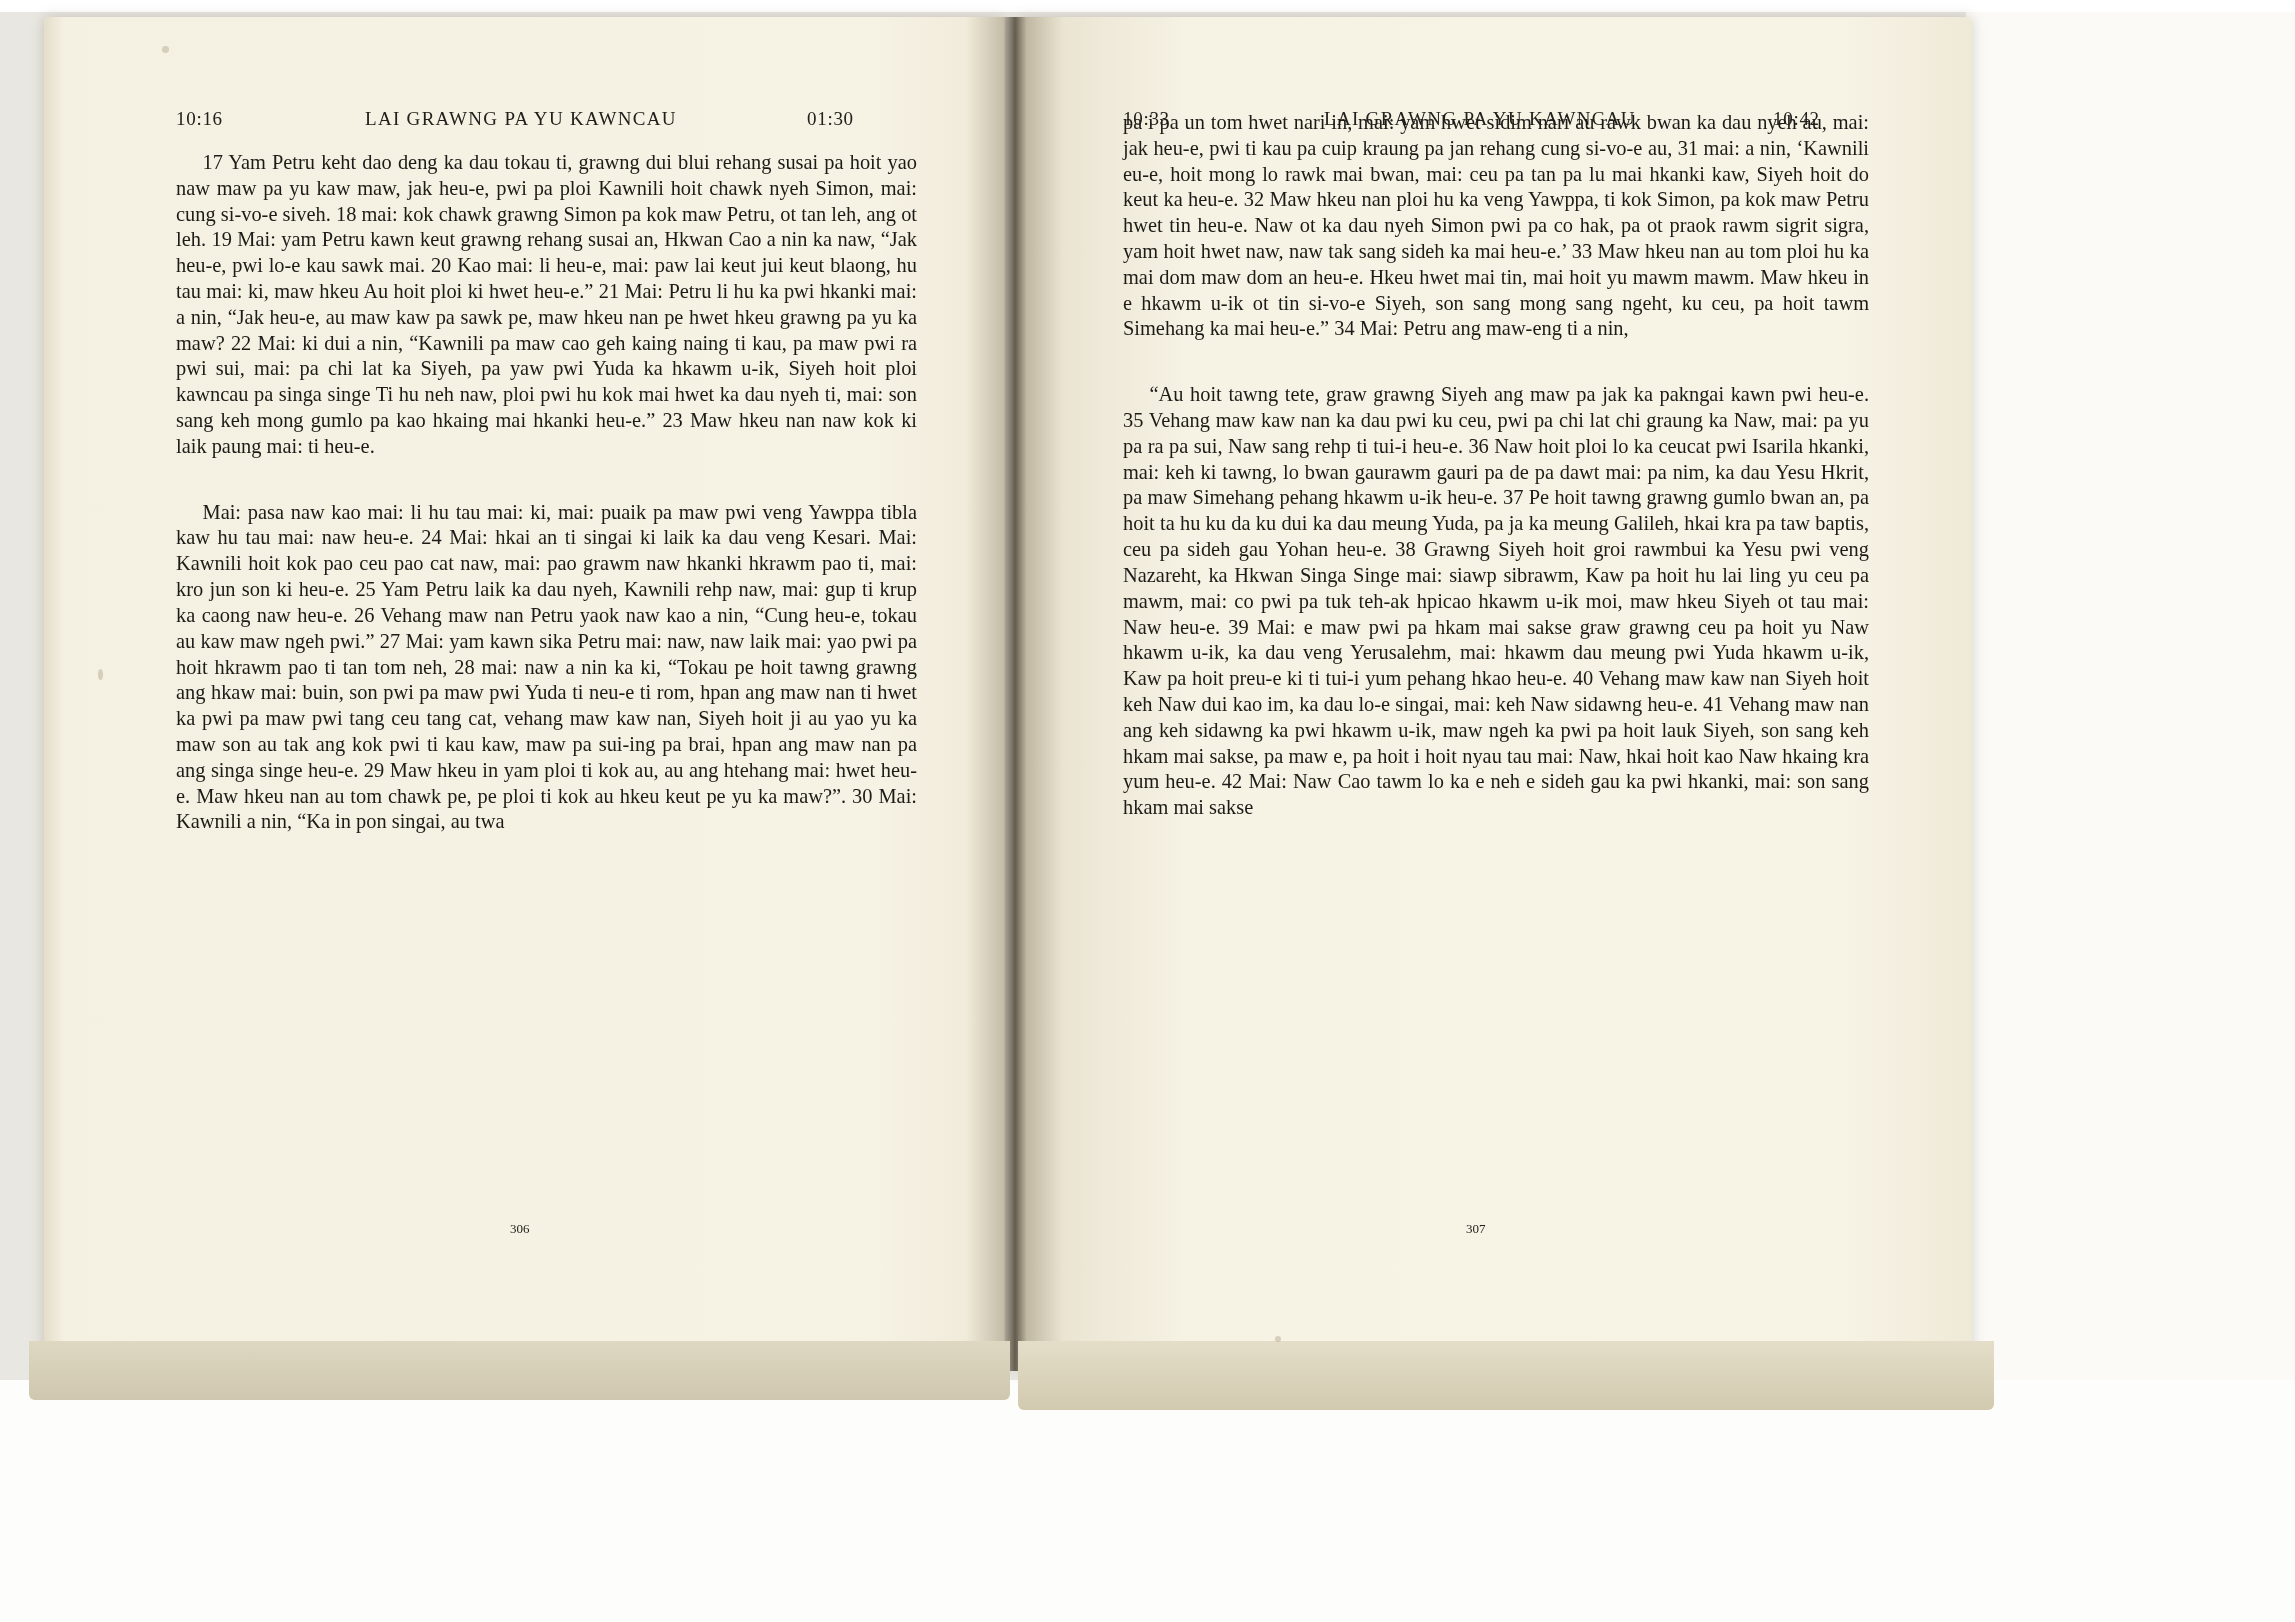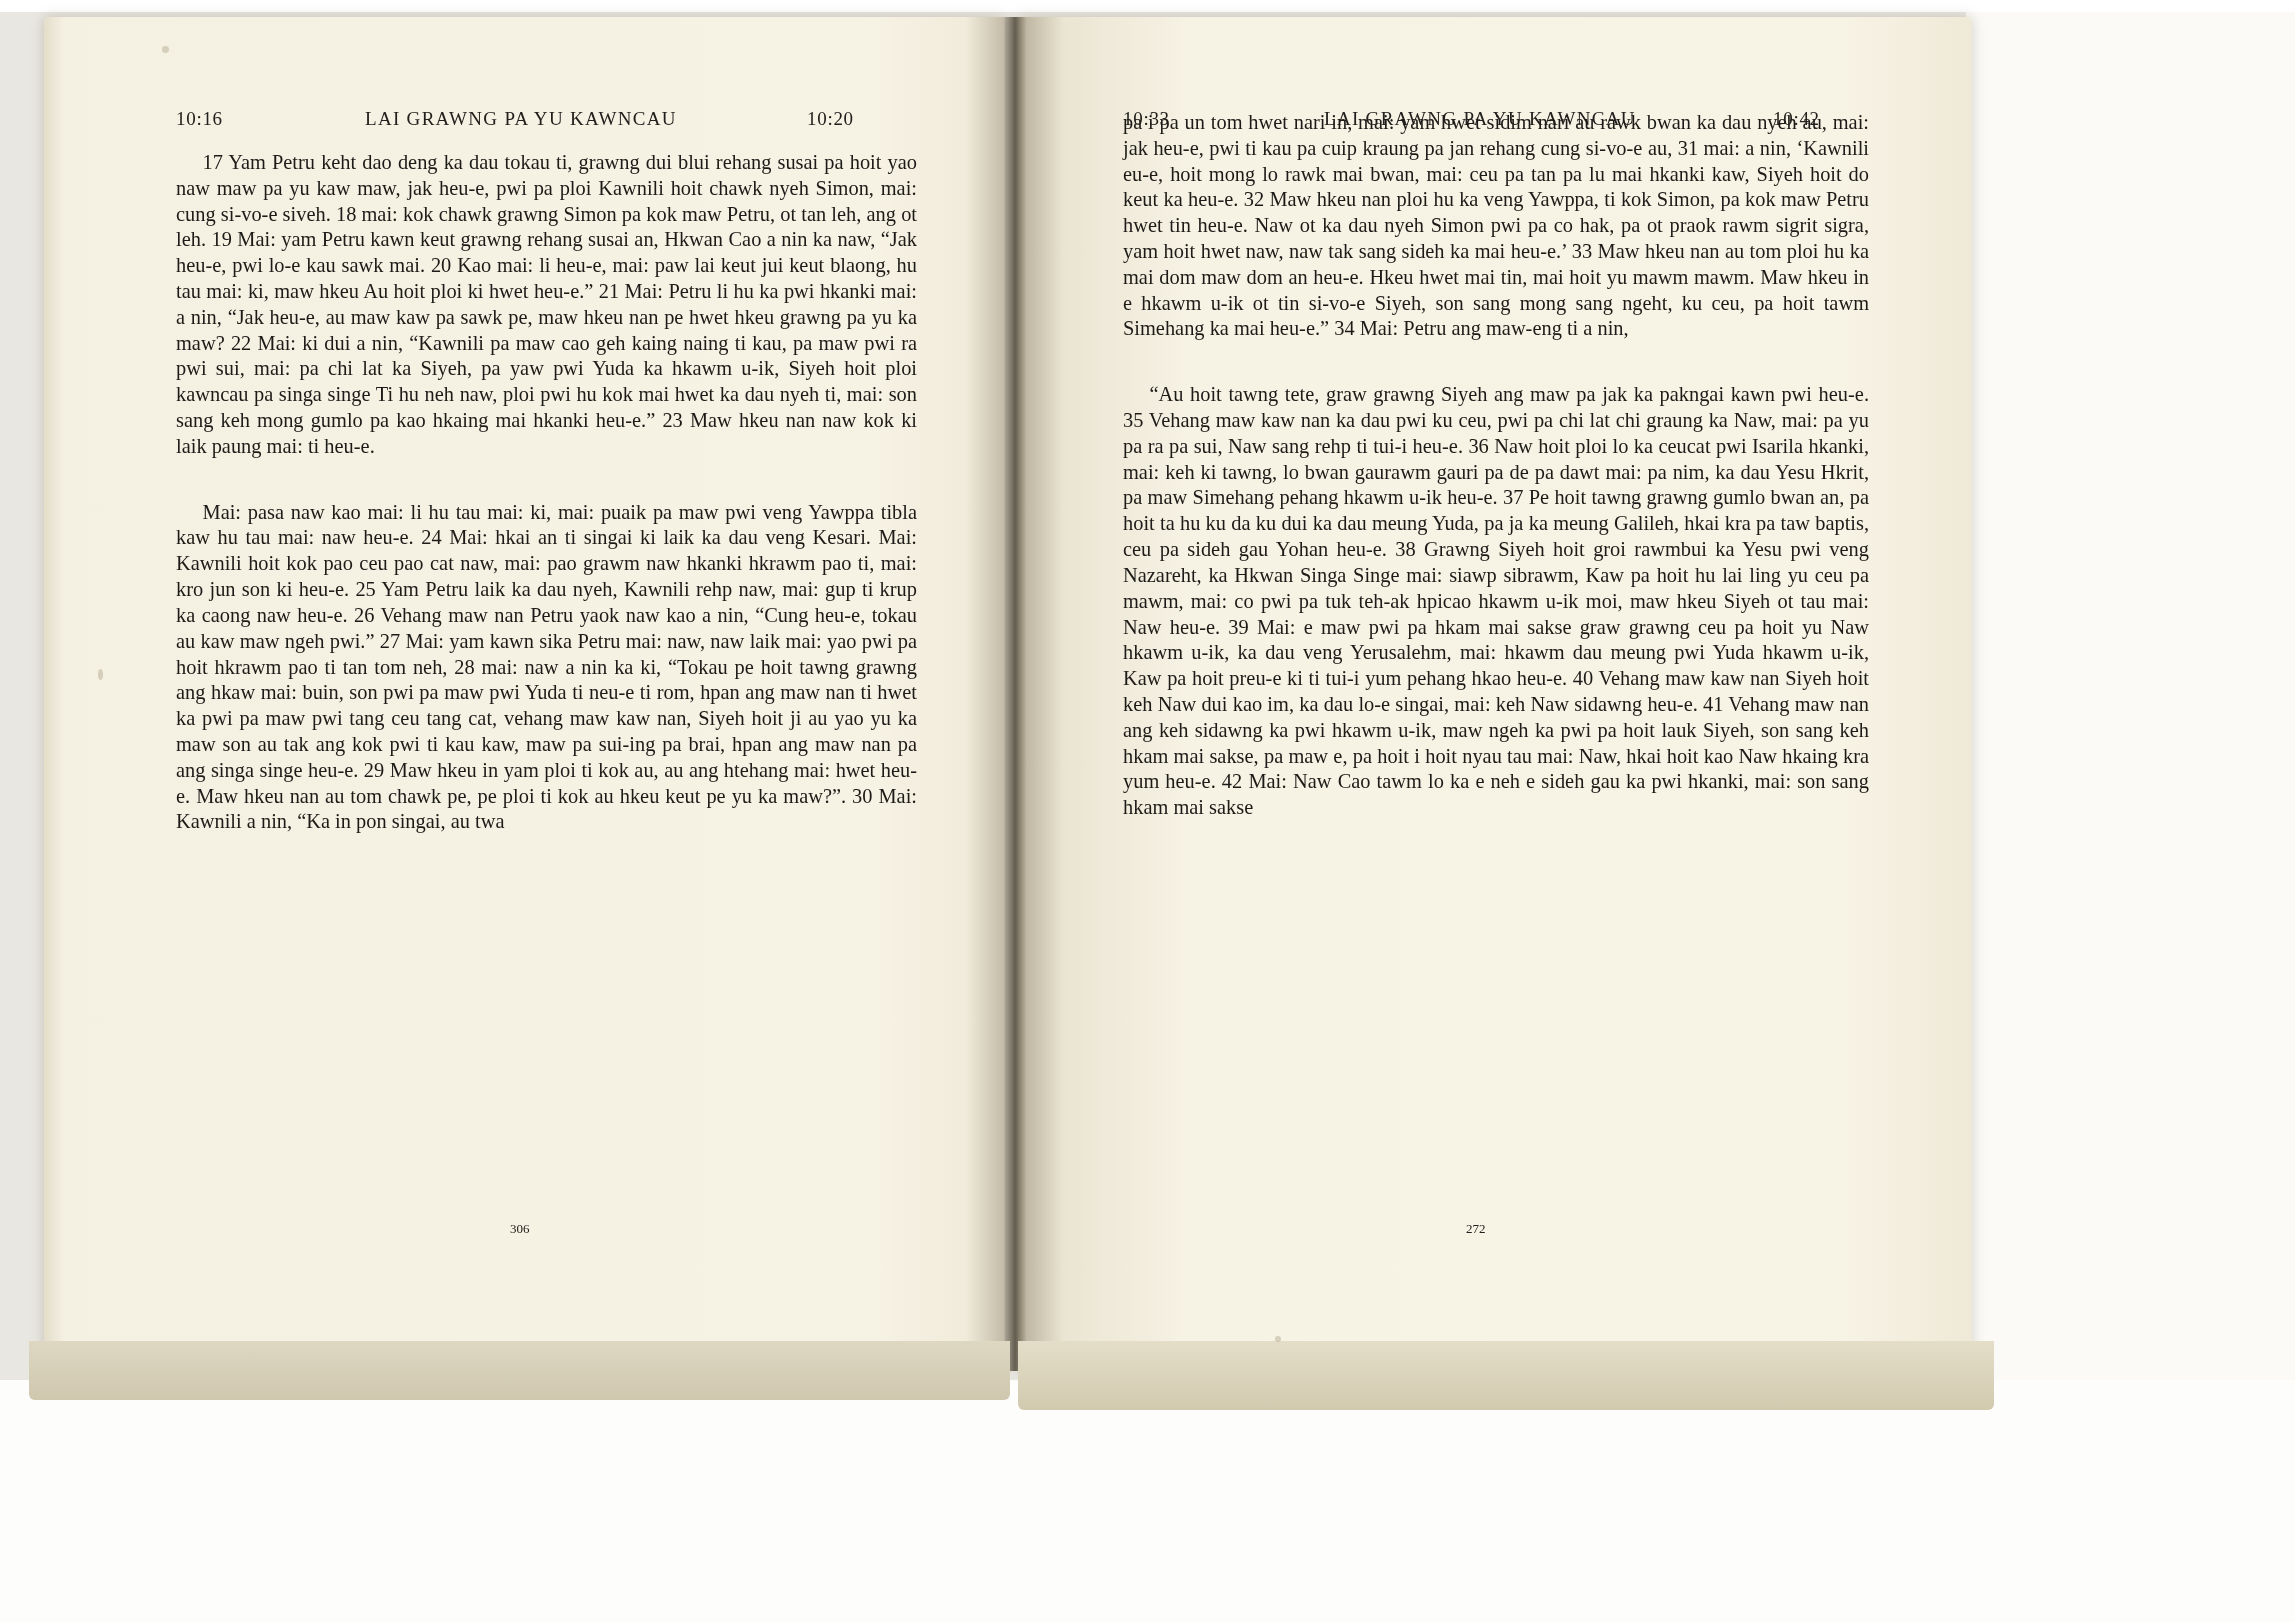--- a/index.html
+++ b/index.html
@@ -194,34 +194,34 @@
     <div class="gutter"></div>
     <div class="page-stack-left"></div>
     <div class="page-stack-right"></div>
 
     <div class="speck" style="left:118px;top:29px;width:6.9px;height:6.9px;"></div>
     <div class="speck" style="left:54px;top:652px;width:4.9px;height:10.8px;"></div>
     <div class="speck" style="left:1231px;top:1319px;width:5.9px;height:5.9px;"></div>
 
     <div class="running-head rh-left-folio">10:16</div>
     <div class="running-head rh-left-title">LAI GRAWNG PA YU KAWNCAU</div>
-    <div class="running-head rh-left-folio2">10:20</div>
+    <div class="running-head rh-left-folio2">01:30</div>
 
     <div class="running-head rh-right-folio">10:33</div>
     <div class="running-head rh-right-title">LAI GRAWNG PA YU KAWNCAU</div>
     <div class="running-head rh-right-folio2">10:42</div>
 
     <div class="col left-col body-text">
       <p class="indent">17 Yam Petru keht dao deng ka dau tokau ti, grawng dui blui rehang susai pa hoit yao naw maw pa yu kaw maw, jak heu-e, pwi pa ploi Kawnili hoit chawk nyeh Simon, mai: cung si-vo-e siveh.  18 mai: kok chawk grawng Simon pa kok maw Petru, ot tan leh, ang ot leh.  19 Mai: yam Petru kawn keut grawng rehang susai an, Hkwan Cao a nin ka naw, “Jak heu-e, pwi lo-e kau sawk mai.  20 Kao mai: li heu-e, mai: paw lai keut jui keut blaong, hu tau mai: ki, maw hkeu Au hoit ploi ki hwet heu-e.”  21 Mai: Petru li hu ka pwi hkanki mai: a nin, “Jak heu-e, au maw kaw pa sawk pe, maw hkeu nan pe hwet hkeu grawng pa yu ka maw?  22 Mai: ki dui a nin, “Kawnili pa maw cao geh kaing naing ti kau, pa maw pwi ra pwi sui, mai: pa chi lat ka Siyeh, pa yaw pwi Yuda ka hkawm u-ik, Siyeh hoit ploi kawncau pa singa singe Ti hu neh naw, ploi pwi hu kok mai hwet ka dau nyeh ti, mai: son sang keh mong gumlo pa kao hkaing mai hkanki heu-e.”  23 Maw hkeu nan naw kok ki laik paung mai: ti heu-e.</p>
       <p class="indent">Mai: pasa naw kao mai: li hu tau mai: ki, mai: puaik pa maw pwi veng Yawppa tibla kaw hu tau mai: naw heu-e.  24 Mai: hkai an ti singai ki laik ka dau veng Kesari.  Mai: Kawnili hoit kok pao ceu pao cat naw, mai: pao grawm naw hkanki hkrawm pao ti, mai: kro jun son ki heu-e.  25 Yam Petru laik ka dau nyeh, Kawnili rehp naw, mai: gup ti krup ka caong naw heu-e.  26 Vehang maw nan Petru yaok naw kao a nin, “Cung heu-e, tokau au kaw maw ngeh pwi.”  27 Mai: yam kawn sika Petru mai: naw, naw laik mai: yao pwi pa hoit hkrawm pao ti tan tom neh,  28 mai: naw a nin ka ki, “Tokau pe hoit tawng grawng ang hkaw mai: buin, son pwi pa maw pwi Yuda ti neu-e ti rom, hpan ang maw nan ti hwet ka pwi pa maw pwi tang ceu tang cat, vehang maw kaw nan, Siyeh hoit ji au yao yu ka maw son au tak ang kok pwi ti kau kaw, maw pa sui-ing pa brai, hpan ang maw nan pa ang singa singe heu-e.  29 Maw hkeu in yam ploi ti kok au, au ang htehang mai: hwet heu-e.  Maw hkeu nan au tom chawk pe, pe ploi ti kok au hkeu keut pe yu ka maw?”.  30 Mai: Kawnili a nin, “Ka in pon singai, au twa</p>
     </div>
 
     <div class="col right-col body-text">
       <p>pa i pa un tom hwet nari in, mai: yam hwet sidim nari au rawk bwan ka dau nyeh au, mai: jak heu-e, pwi ti kau pa cuip kraung pa jan rehang cung si-vo-e au,  31 mai: a nin, ‘Kawnili eu-e, hoit mong lo rawk mai bwan, mai: ceu pa tan pa lu mai hkanki kaw, Siyeh hoit do keut ka heu-e.  32 Maw hkeu nan ploi hu ka veng Yawppa, ti kok Simon, pa kok maw Petru hwet tin heu-e.  Naw ot ka dau nyeh Simon pwi pa co hak, pa ot praok rawm sigrit sigra, yam hoit hwet naw, naw tak sang sideh ka mai heu-e.’  33 Maw hkeu nan au tom ploi hu ka mai dom maw dom an heu-e.  Hkeu hwet mai tin, mai hoit yu mawm mawm.  Maw hkeu in e hkawm u-ik ot tin si-vo-e Siyeh, son sang mong sang ngeht, ku ceu, pa hoit tawm Simehang ka mai heu-e.”  34 Mai: Petru ang maw-eng ti a nin,</p>
       <p class="indent">“Au hoit tawng tete, graw grawng Siyeh ang maw pa jak ka pakngai kawn pwi heu-e.  35 Vehang maw kaw nan ka dau pwi ku ceu, pwi pa chi lat chi graung ka Naw, mai: pa yu pa ra pa sui, Naw sang rehp ti tui-i heu-e.  36 Naw hoit ploi lo ka ceucat pwi Isarila hkanki, mai: keh ki tawng, lo bwan gaurawm gauri pa de pa dawt mai: pa nim, ka dau Yesu Hkrit, pa maw Simehang pehang hkawm u-ik heu-e.  37 Pe hoit tawng grawng gumlo bwan an, pa hoit ta hu ku da ku dui ka dau meung Yuda, pa ja ka meung Galileh, hkai kra pa taw baptis, ceu pa sideh gau Yohan heu-e.  38 Grawng Siyeh hoit groi rawmbui ka Yesu pwi veng Nazareht, ka Hkwan Singa Singe mai: siawp sibrawm, Kaw pa hoit hu lai ling yu ceu pa mawm, mai: co pwi pa tuk teh-ak hpicao hkawm u-ik moi, maw hkeu Siyeh ot tau mai: Naw heu-e.  39 Mai: e maw pwi pa hkam mai sakse graw grawng ceu pa hoit yu Naw hkawm u-ik, ka dau veng Yerusalehm, mai: hkawm dau meung pwi Yuda hkawm u-ik, Kaw pa hoit preu-e ki ti tui-i yum pehang hkao heu-e.  40 Vehang maw kaw nan Siyeh hoit keh Naw dui kao im, ka dau lo-e singai, mai: keh Naw sidawng heu-e.  41 Vehang maw nan ang keh sidawng ka pwi hkawm u-ik, maw ngeh ka pwi pa hoit lauk Siyeh, son sang keh hkam mai sakse, pa maw e, pa hoit i hoit nyau tau mai: Naw, hkai hoit kao Naw hkaing kra yum heu-e.  42 Mai: Naw Cao tawm lo ka e neh e sideh gau ka pwi hkanki, mai: son sang hkam mai sakse</p>
     </div>
 
     <div class="folio-bottom folio-left">306</div>
-    <div class="folio-bottom folio-right">272</div>
+    <div class="folio-bottom folio-right">307</div>
 
   </div>
 </div>
 
 
 </body></html>

